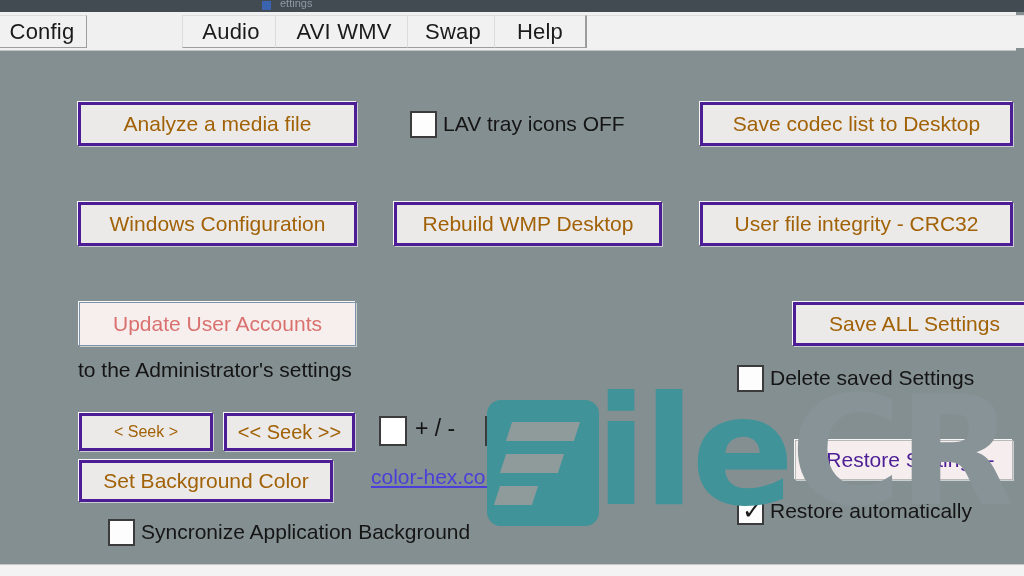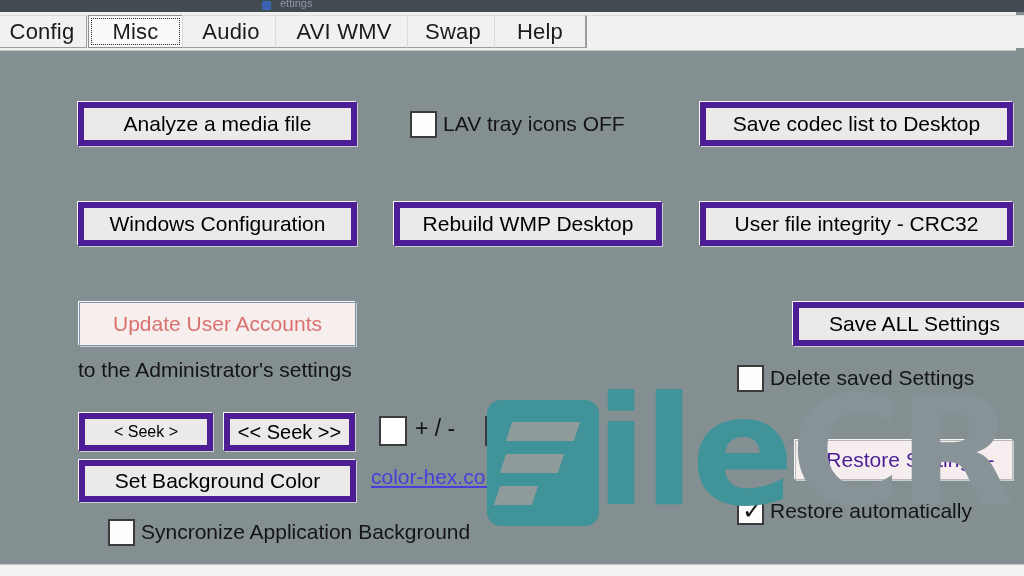--- a/index.html
+++ b/index.html
@@ -67,24 +67,24 @@
     position: absolute; left: 586px; top: 3px;
     width: 438px; height: 33px;
     background: #f1f1f1; border-left: 1px solid #9b9b9b;
     border-top: 1px solid #dcdcdc;
   }
 
   
   .btn {
     position: absolute;
     background: #eceae8;
-    border: 6px solid #4c1d95;
+    border: 3px solid #4c1d95;
     box-shadow: 1px 1px 0 #c9cfd0, -1px -1px 0 #f7f7f7;
     display: flex; align-items: center; justify-content: center;
-    font-size: 21px; color: #000000;
+    font-size: 21px; color: #a16207;
     white-space: nowrap;
     cursor: default;
   }
   .btn.accent {
     background: #f7eeee;
     border: 1px solid #7d93ab;
     color: #d9726f;
   }
   .btn.accent2 {
     background: #f6eeee;
@@ -180,23 +180,20 @@
 
 <div id="titlebar">
   <div class="ticon"></div>
   <div class="tfrag">ettings</div>
 </div>
 
 <div id="tabbar">
   <div class="tab" id="tab-config">
     <span>Config</span>
   </div>
-  <div class="tab selected" id="tab-misc">
-    <span>Misc</span>
-  </div>
   <div class="tab" id="tab-audio">
     <span>Audio</span>
   </div>
   <div class="tab" id="tab-aviwmv">
     <span>AVI WMV</span>
   </div>
   <div class="tab" id="tab-swap">
     <span>Swap</span>
   </div>
   <div class="tab" id="tab-help">
@@ -244,21 +241,21 @@
   <span>&lt;  Seek  &gt;</span>
 </div>
 <div class="btn" style="left:224px; top:413px; width:131px; height:38px; font-size:20px;">
   <span>&lt;&lt; Seek &gt;&gt;</span>
 </div>
 
 <div class="entry" style="left:379px; top:416px; width:28px; height:30px;"></div>
 <div class="txt" style="left:415px; top:415px; font-size:23px;">+ / -</div>
 <div class="entry" style="left:485px; top:416px; width:28px; height:30px;"></div>
 
-<div class="btn" style="left:79px; top:460px; width:277px; height:42px;">
+<div class="btn" style="left:79px; top:460px; width:254px; height:42px;">
   <span>Set Background Color</span>
 </div>
 <div class="linktxt" style="left:371px; top:465px;">color-hex.com</div>
 
 <div class="cb" style="left:108px; top:519px;"></div>
 <div class="cblabel" style="left:141px; top:520px;">Syncronize Application Background</div>
 
 <div class="btn accent2" style="left:795px; top:440px; width:218px; height:40px;">
   <span>-  Restore Settings  -</span>
 </div>

